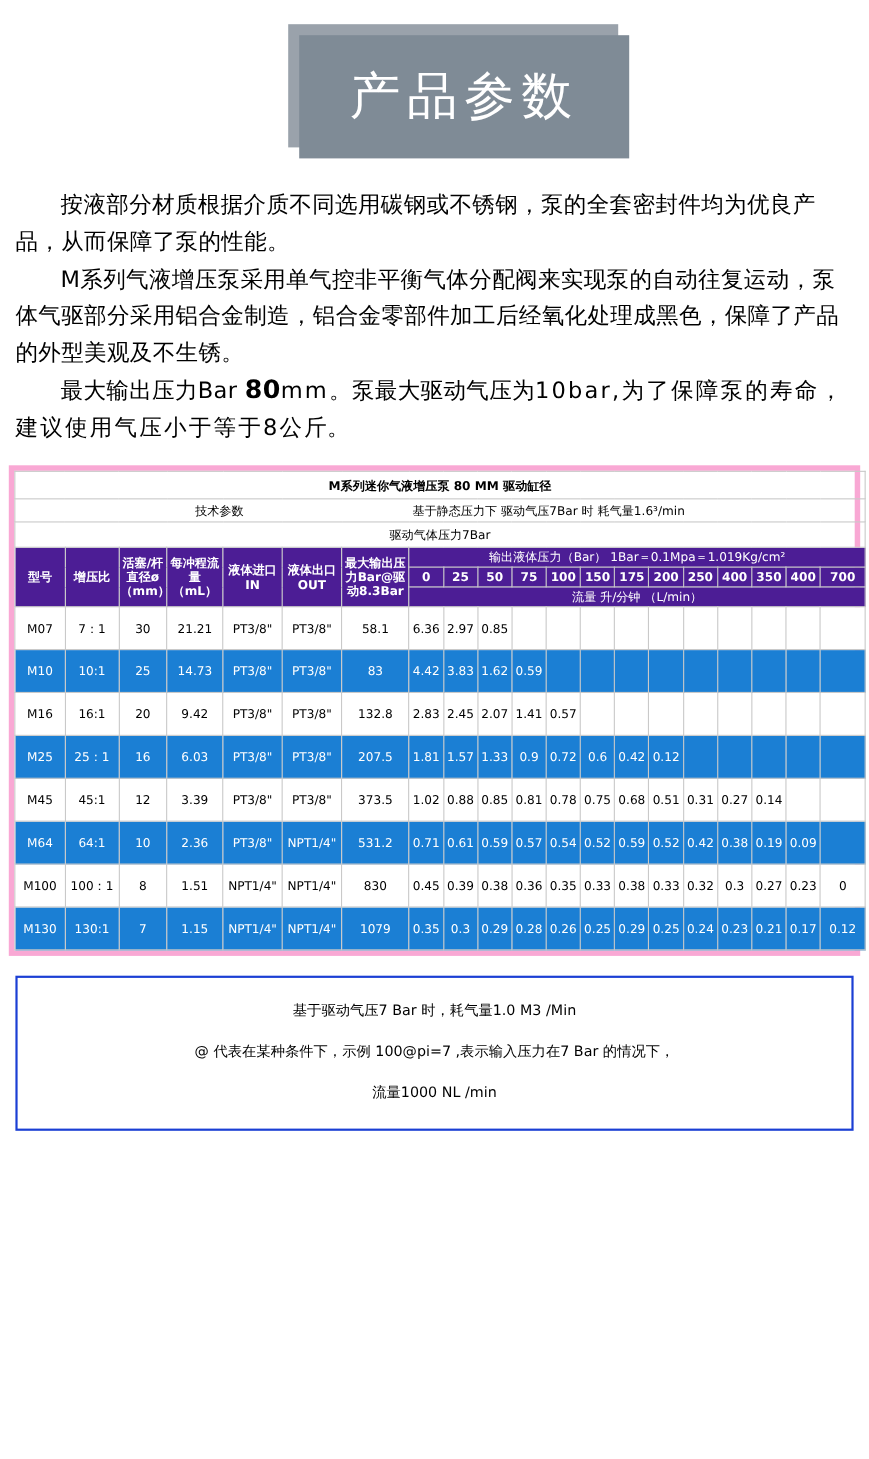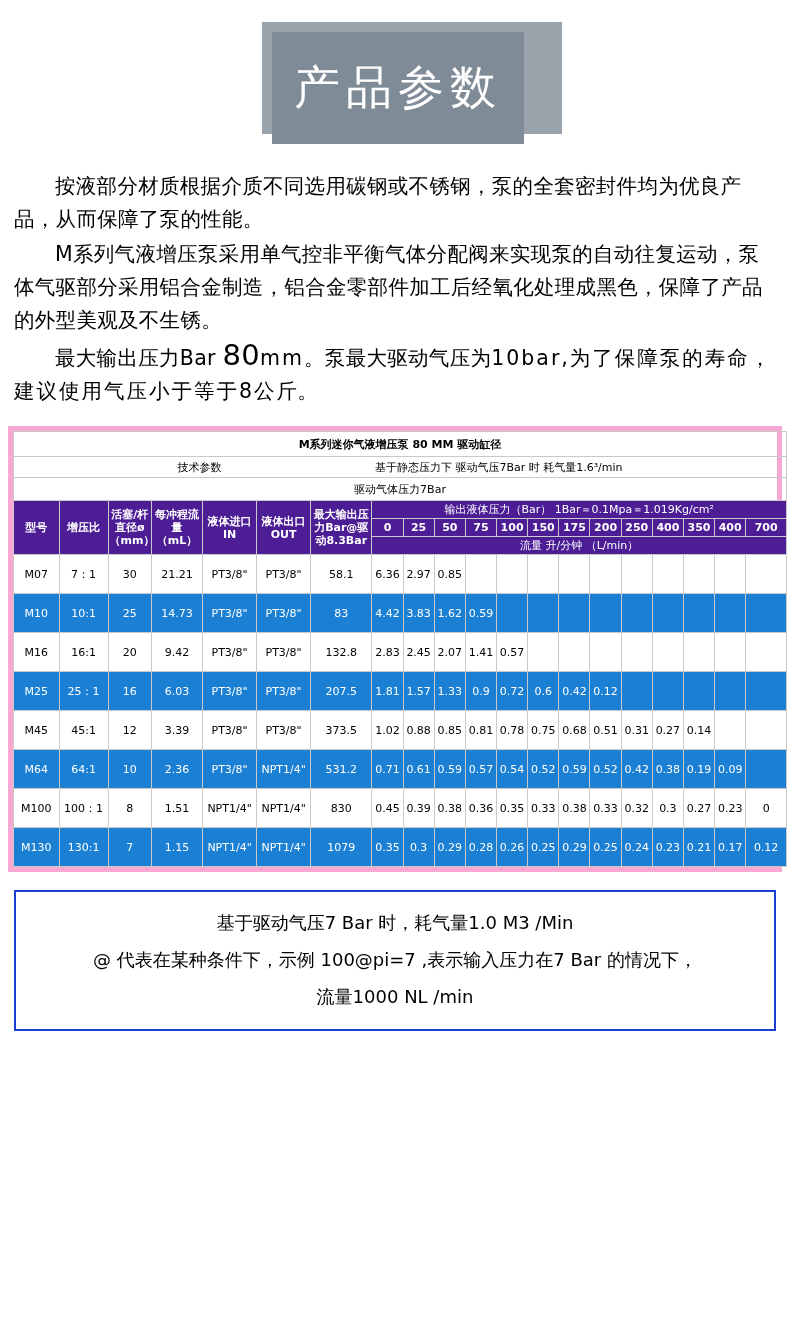--- a/index.html
+++ b/index.html
@@ -26,21 +26,21 @@
     left: 262px;
     top: 22px;
     width: 300px;
     height: 112px;
     background: #9aa2ab;
   }
   .banner-main {
     position: absolute;
     left: 272px;
     top: 32px;
-    width: 252px;
+    width: 300px;
     height: 112px;
     background: #7f8b96;
     display: flex;
     align-items: center;
     justify-content: center;
   }
   .banner-main .title-text {
     color: #ffffff;
     font-size: 46px;
     letter-spacing: 6px;
@@ -53,22 +53,22 @@
   }
   .para {
     font-size: 20.5px;
     line-height: 33px;
     letter-spacing: 0.3px;
     text-indent: 2em;
     margin: 0 0 2px 0;
     font-family: "DejaVu Sans", sans-serif;
   }
   .para .big {
-    font-size: 29px;
-    font-weight: normal;
+    font-size: 23px;
+    font-weight: bold;
   }
   .para .sp {
     letter-spacing: 2px;
   }
 
   
   .table-wrap {
     margin: 18px 8px 0 8px;
     border: 5px solid #f9a8d4;
   }
@@ -132,21 +132,21 @@
   .narrow { font-size: 10.5px; }
 
   
   .note {
     margin: 18px 14px 0 14px;
     border: 2px solid #1b3fd4;
     padding: 12px 10px 14px 10px;
     text-align: center;
   }
   .note div {
-    font-size: 18px;
+    font-size: 13px;
     line-height: 37px;
     font-family: "DejaVu Sans", sans-serif;
   }
 </style>
 </head>
 <body>
 
 <div class="banner-wrap">
   <div class="banner-shadow"></div>
   <div class="banner-main">

